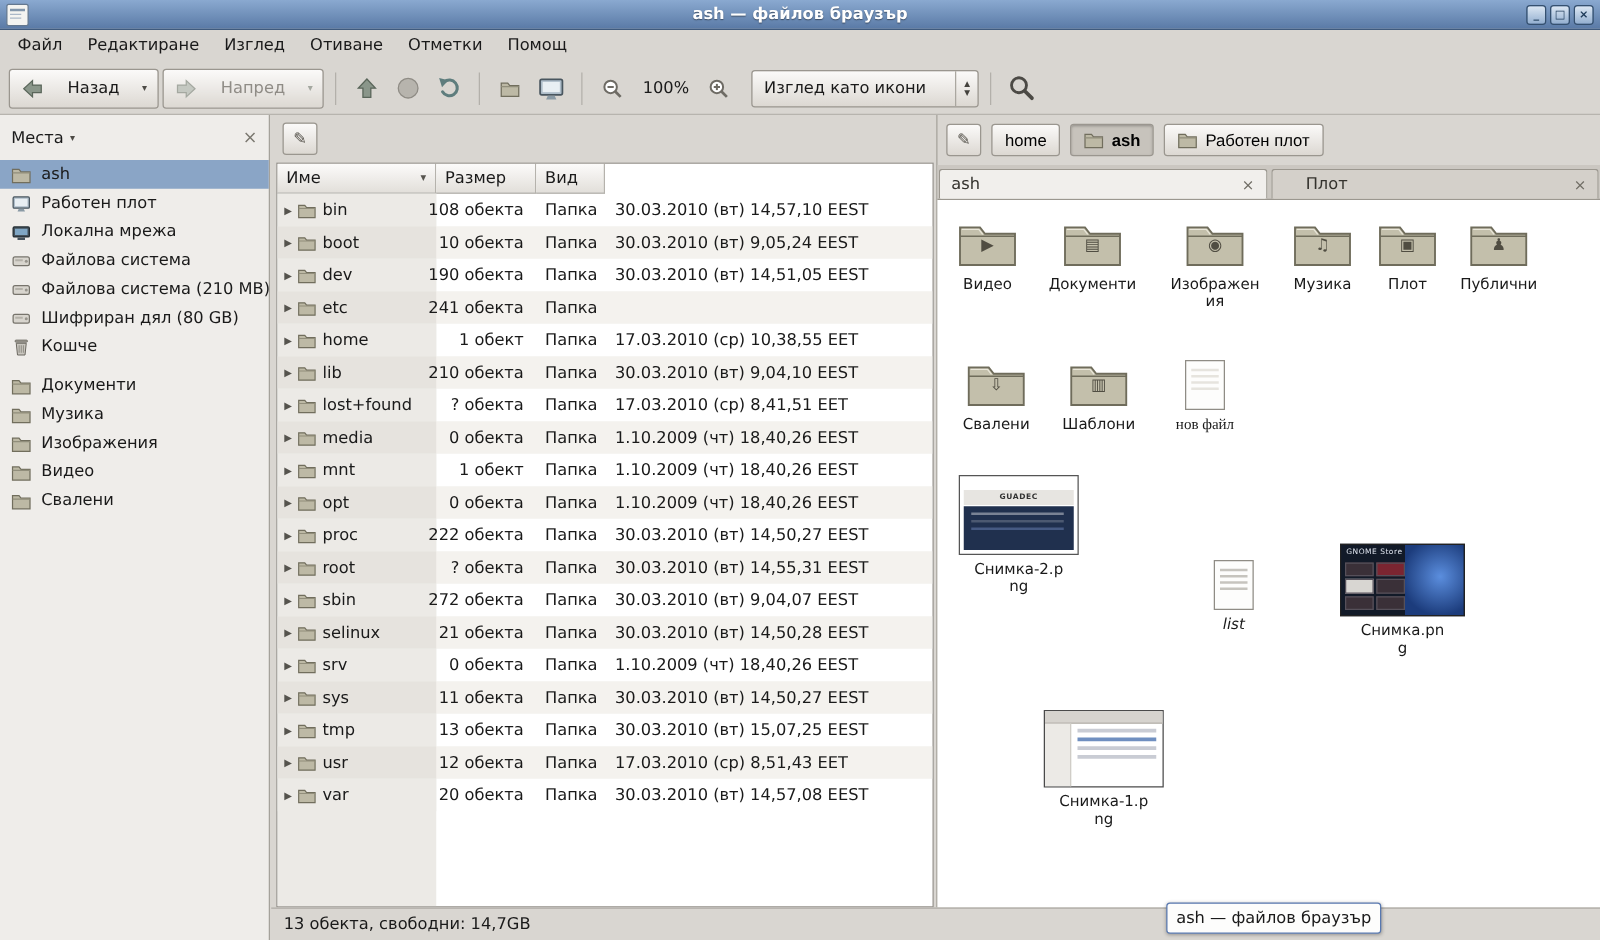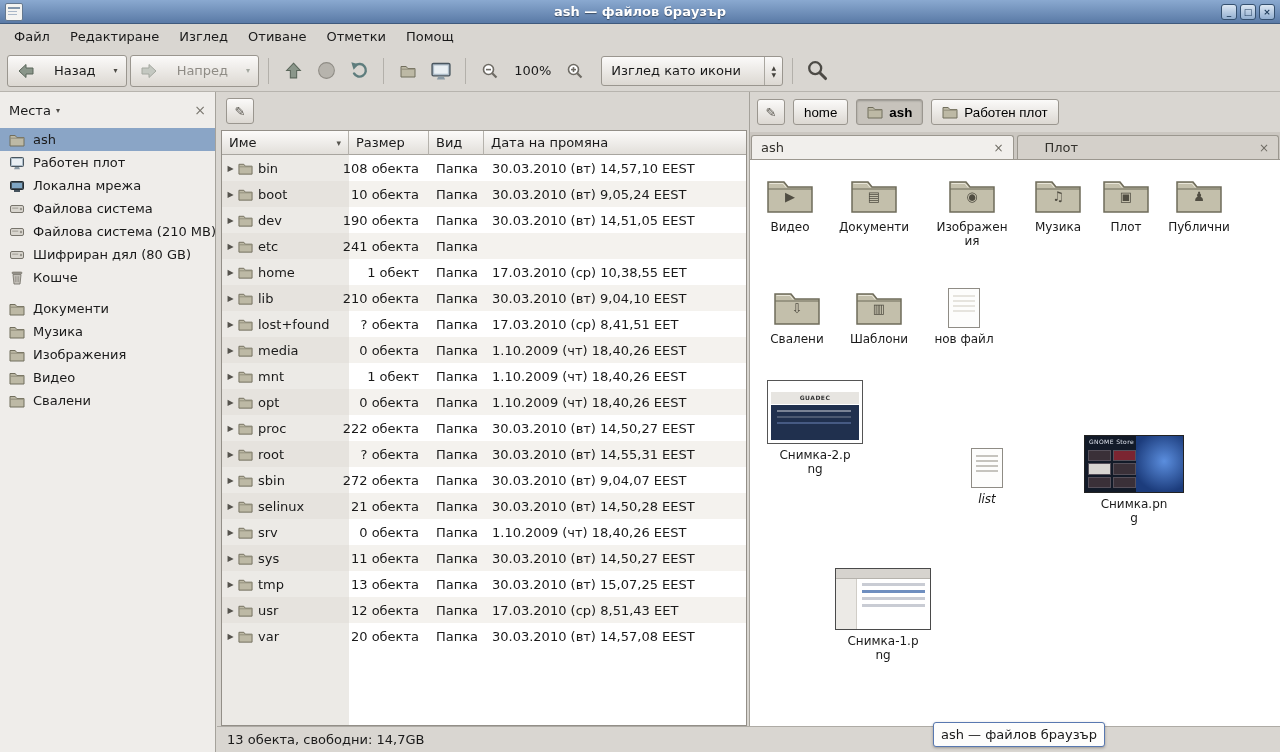--- a/index.html
+++ b/index.html
@@ -358,23 +358,20 @@
         <div class="th c1">
           <span>Име</span>
           <span class="sort-ind">▾</span>
         </div>
         <div class="th c2">
             <span>Размер</span>
           </div>
         <div class="th c3">
             <span>Вид</span>
           </div>
-        <div class="th c4">
-            <span>Дата на промяна</span>
-          </div>
       </div>
       <div class="tbody" id="tbody">
         <div class="name-strip"></div>
       <div class="trow">
             <div class="tc c-name">
               <span class="expander">▶</span>
               <svg class="fico">
                 <use href="#sym-folder"></use>
               </svg>
               <span>bin</span>
@@ -699,21 +696,21 @@
         </div>
         <div class="icon-item" style="left: 84px; top: 128px;">
           <div class="big-folder">
             <svg class="bfsvg">
               <use href="#sym-bigfolder"></use>
             </svg>
             <span class="emblem">▥</span>
           </div>
           <div class="icon-label">Шаблони</div>
         </div>
-        <div class="icon-item" style="left: 169px; top: 128px;">
+        <div class="icon-item" style="left: 169px; top: 128px; font-family: Liberation Serif, serif;">
           <div class="big-file file-blank">
             <i></i>
             <i></i>
             <i></i>
             <i></i>
           </div>
           <div class="icon-label">нов файл</div>
         </div>
         <div class="icon-item wide" style="left: 15px; top: 220px;">
           <div class="thumb tg">
@@ -725,21 +722,21 @@
         </div>
         <div class="icon-item" style="left: 192px; top: 288px; font-style: italic;">
           <div class="big-file file-text">
             <i></i>
             <i></i>
             <i></i>
             <i></i>
           </div>
           <div class="icon-label">list</div>
         </div>
-        <div class="icon-item wide" style="left: 334px; top: 275px; align-items: center;">
+        <div class="icon-item wide" style="left: 322px; top: 275px; align-items: center;">
           <div class="thumb ts">
             <span class="ts-cap">GNOME Store</span>
             <div class="ts-left">
               <i></i>
               <i></i>
               <i></i>
               <i></i>
               <i></i>
               <i></i>
             </div>

